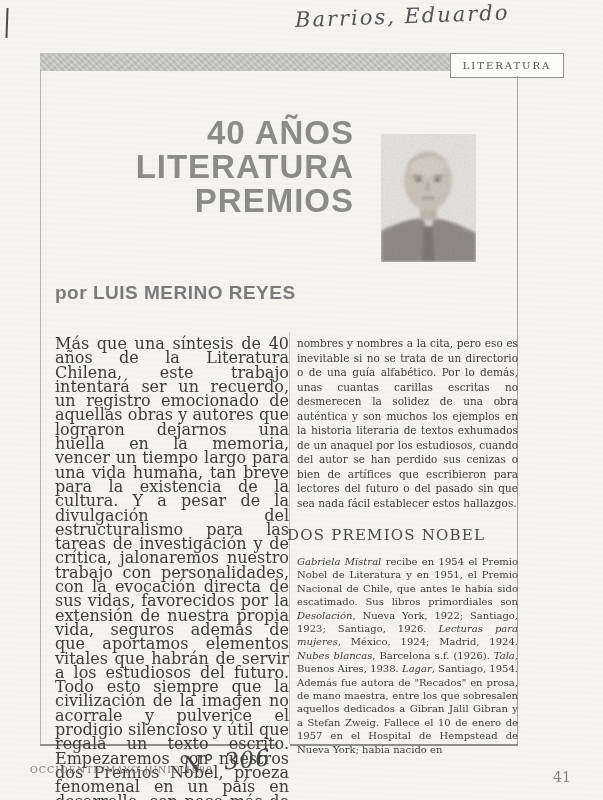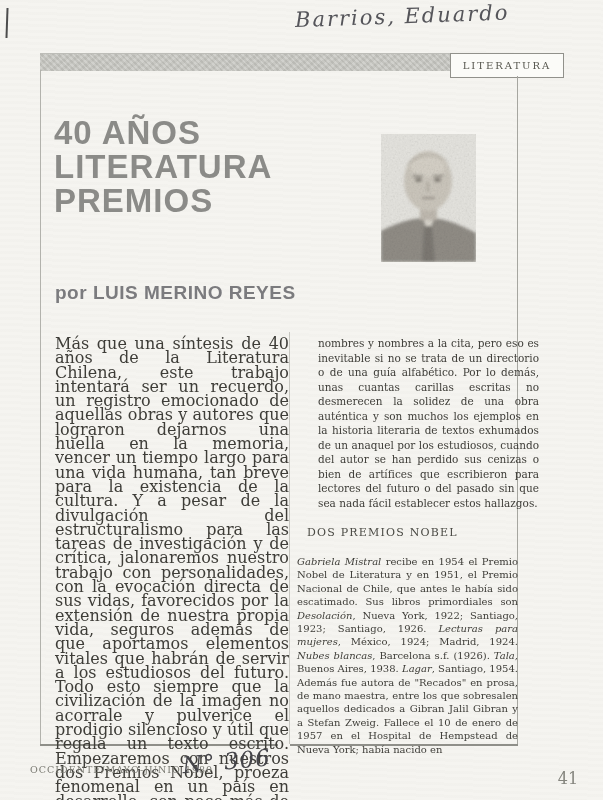--- a/index.html
+++ b/index.html
@@ -50,53 +50,53 @@
   .vrule{width:1px;background:#b2b2ac;}
   .vrule-left{left:40px;top:70px;height:674px;}
   .vrule-right{left:517px;top:76px;height:668px;background:#a6a6a0;}
   .vrule-mid{left:289px;top:332px;height:412px;background:#c6c6c0;}
   .hrule-bottom{top:744px;height:2px;background:#8f8f89;}
   .hrule-bottom.seg-l{left:40px;width:238px;}
   .hrule-bottom.seg-r{left:290px;width:228px;}
   .scan-artifact{left:6px;top:8px;width:2px;height:30px;background:#4c4c4c;transform:rotate(2deg);}
   
   .title{
-    left:54px;top:116px;width:290px;
+    left:64px;top:116px;width:290px;
     font-family:"Liberation Sans", sans-serif;
     font-weight:bold;font-size:33px;line-height:34px;
-    letter-spacing:1px;color:#8b8b88;
+    letter-spacing:1px;color:#8b8b88;text-align:right;
   }
   .title span{display:block;}
   .byline{
     left:55px;top:282px;width:260px;
     font-family:"Liberation Sans", sans-serif;
     font-weight:bold;font-size:19px;letter-spacing:0.5px;color:#7b7b7e;
   }
   
   .photo{left:381px;top:134px;width:95px;height:128px;}
   
   .bodycol{
     color:#3e3d38;text-align:justify;
     hyphens:auto;-webkit-hyphens:auto;
   }
   .col-left{left:55px;top:337px;width:234px;font-size:16px;line-height:14.3px;}
-  .col-right-top{left:297px;top:336px;width:221px;font-size:10.5px;line-height:14.55px;margin-left:21px;}
+  .col-right-top{left:297px;top:336px;width:221px;font-size:10.5px;line-height:14.55px;}
   .col-right-bottom{left:297px;top:555px;width:221px;font-size:10px;line-height:13.4px;}
   .subhead{
-    left:307px;top:526px;width:221px;
-    font-size:11px;letter-spacing:1.2px;color:#4a4a44;
+    left:287px;top:526px;width:221px;
+    font-size:15px;letter-spacing:1.2px;color:#4a4a44;
   }
   
   .journal-line{
     left:30px;top:764px;width:240px;
     font-size:9.5px;letter-spacing:1px;color:#7b7b73;
   }
   .page-number{
     left:553px;top:769px;width:30px;
-    font-size:16px;color:#85857e;text-align:center;
+    font-size:14px;color:#85857e;
   }
 </style>
 </head>
 <body>
 
 <div class="page">
 
   <div class="abs scan-artifact"></div>
 
   <div class="abs handwriting hw-name">Barrios, Eduardo</div>

